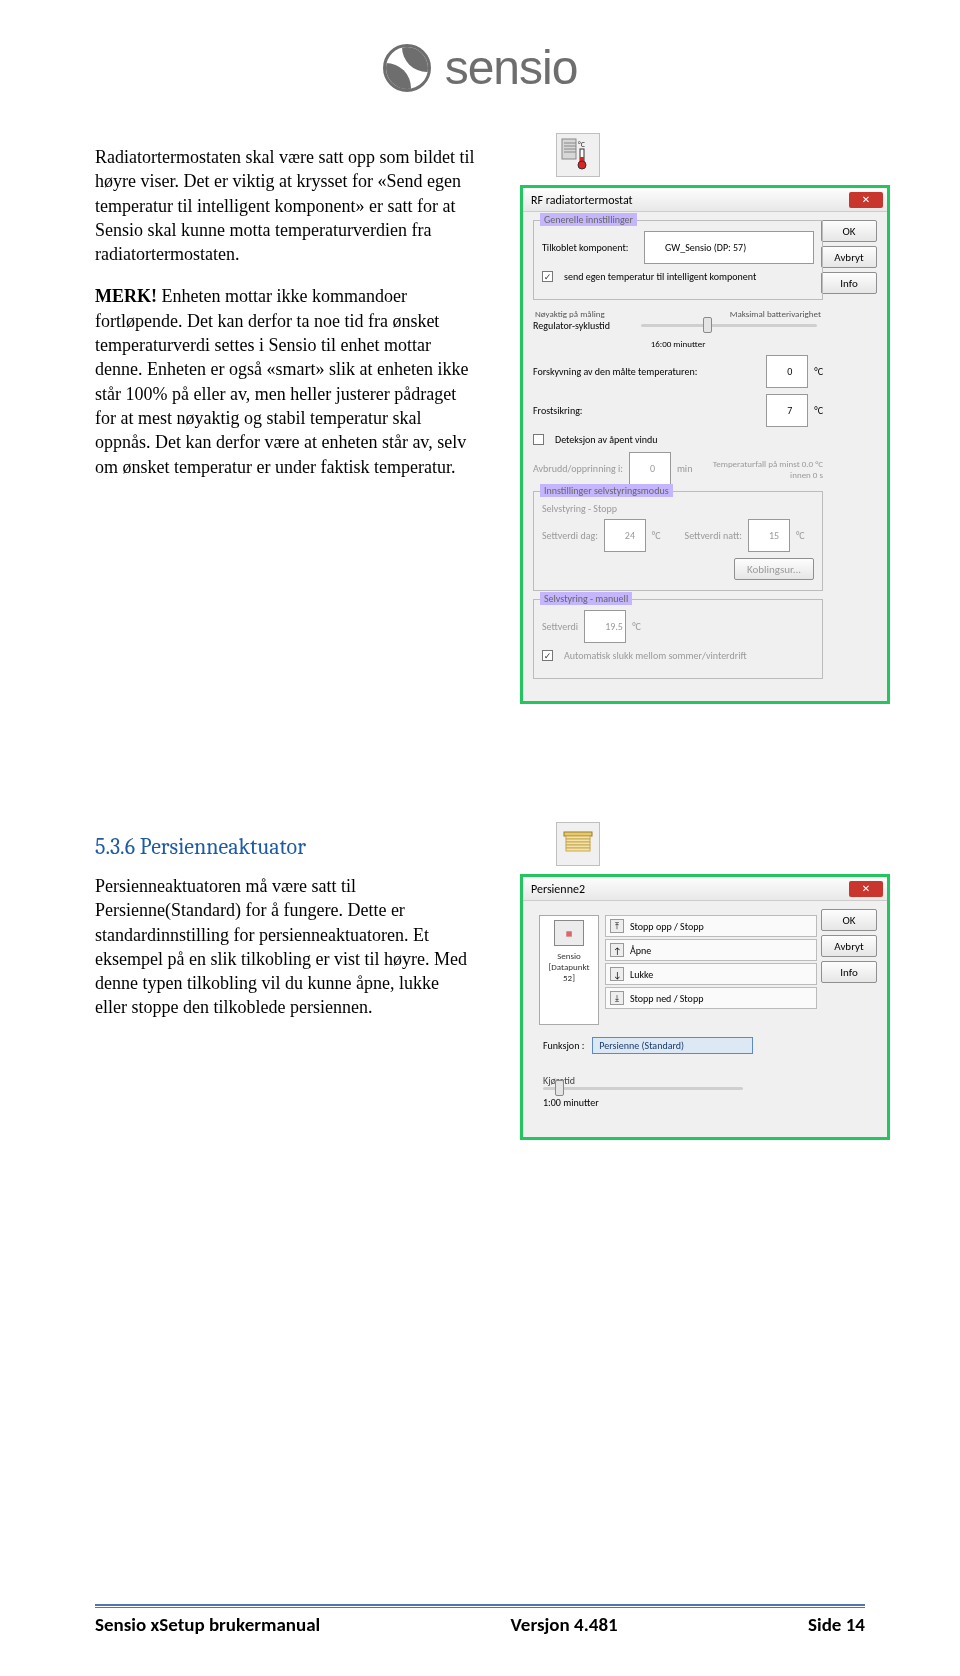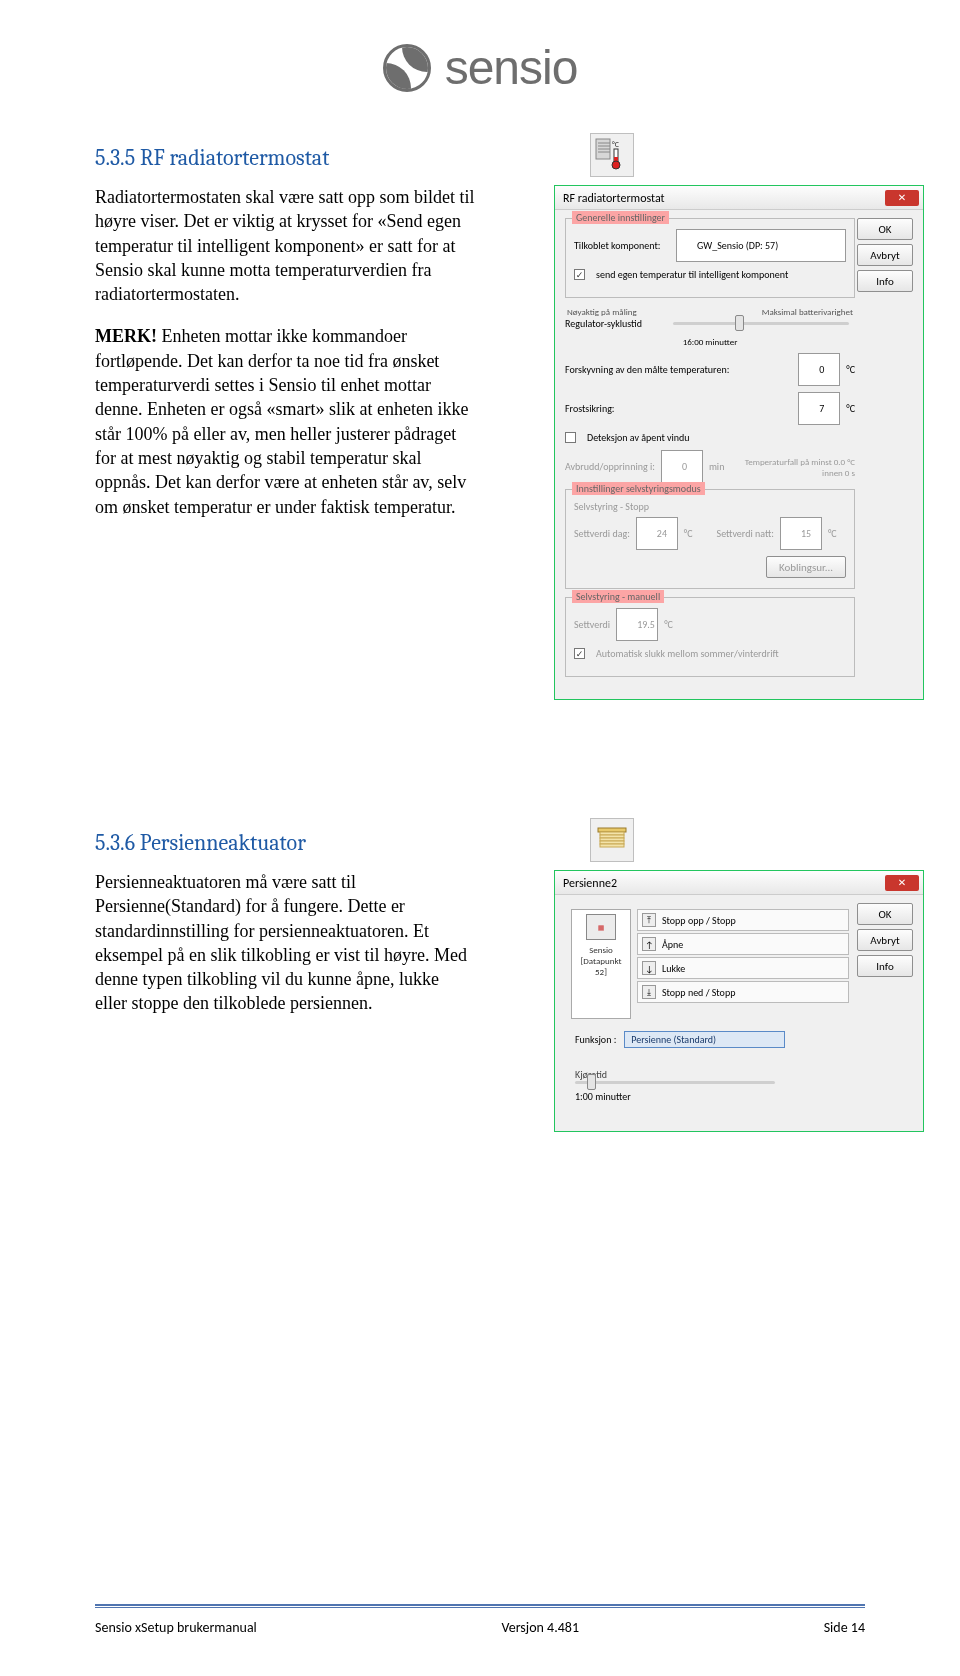--- a/index.html
+++ b/index.html
@@ -55,43 +55,42 @@
   
   .thermo-icon, .blind-icon {
     width:44px; height:44px; border:1px solid #bfbfbf; background:#f0f0f0;
     position:absolute; top:-12px; right:290px; font-size:20px; display:flex;
     align-items:center; justify-content:center;
   }
   .thermo-icon svg, .blind-icon svg { width:36px; height:36px; }
 
   
   .dlg {
-    border:1px solid #22c55e;
+    border:3px solid #22c55e;
     background:#f0f0f0;
     font-size:11px;
     position:relative;
     width:370px;
-    margin-left:34px;
   }
   .titlebar {
     height:24px; background:linear-gradient(#fdfdfd,#e8e8e8);
     border-bottom:1px solid #ccc; display:flex; align-items:center;
     justify-content:space-between; padding:0 4px 0 8px; font-size:12px;
   }
   .closebtn {
     width:34px; height:16px; background:#c9362d; border-radius:2px;
     color:#fff; font-size:10px; line-height:16px; text-align:center;
   }
   .dlg-body { padding:8px 10px 14px 10px; position:relative; }
   .grp {
     border:1px solid #bcbcbc; padding:10px 8px 10px 8px; margin-bottom:8px;
     position:relative; font-size:10px;
   }
   .grp .legend {
-    position:absolute; top:-8px; left:6px; background:#fca5a5; padding:0 4px;
+    position:absolute; top:-8px; left:6px; background:#c4b5fd; padding:0 4px;
     font-size:10px; color:#666;
   }
   .grp.dim { color:#9a9a9a; }
   .fieldrow { display:flex; align-items:center; gap:6px; margin-bottom:6px; font-size:10px; }
   .lbl { min-width:96px; }
   .txtbox {
     border:1px solid #999; background:#fff; height:33px; padding:0 20px;
     display:inline-flex; align-items:center; font-size:10px;
   }
   .txtbox.wide { flex:1; }
@@ -148,34 +147,33 @@
   .kj { font-size:10px; margin-top:8px; color:#444; }
   .kjv { text-align:left; font-size:10px; margin-top:6px; }
 
   
   .footer-rule {
     position:absolute; left:95px; right:95px; bottom:68px;
     border-top:2px solid #5075b0; border-bottom:1px solid #5075b0; height:4px;
   }
   .footer {
     position:absolute; left:95px; right:95px; bottom:40px;
-    display:flex; justify-content:space-between; font-size:14px;
+    display:flex; justify-content:space-between; font-size:19px;font-weight:bold;
   }
 </style>
 </head>
 <body>
 
 <div class="logo">
   <span class="logo-mark"></span>
   <span class="logo-text">sensio</span>
 </div>
 
 <div class="row">
   <div class="left-col">
-    <div class="heading">5.3.5   RF radiatortermostat</div>
     <p class="body-text">Radiatortermostaten skal være satt opp som bildet til høyre viser. Det er viktig at krysset for «Send egen temperatur til intelligent komponent» er satt for at Sensio skal kunne motta temperaturverdien fra radiatortermostaten.</p>
     <p class="body-text">
       <b>MERK!</b><span> Enheten mottar ikke kommandoer fortløpende. Det kan derfor ta noe tid fra ønsket temperaturverdi settes i Sensio til enhet mottar denne. Enheten er også «smart» slik at enheten ikke står 100% på eller av, men heller justerer pådraget for at mest nøyaktig og stabil temperatur skal oppnås. Det kan derfor være at enheten står av, selv om ønsket temperatur er under faktisk temperatur.</span>
     </p>
   </div>
   <div class="right-col">
     <div class="thermo-icon">
       <svg viewBox="0 0 36 36">
         <rect x="2" y="2" width="14" height="20" fill="#d7d7d7" stroke="#888"></rect>
         <line x1="4" y1="6" x2="16" y2="6" stroke="#888"></line>

